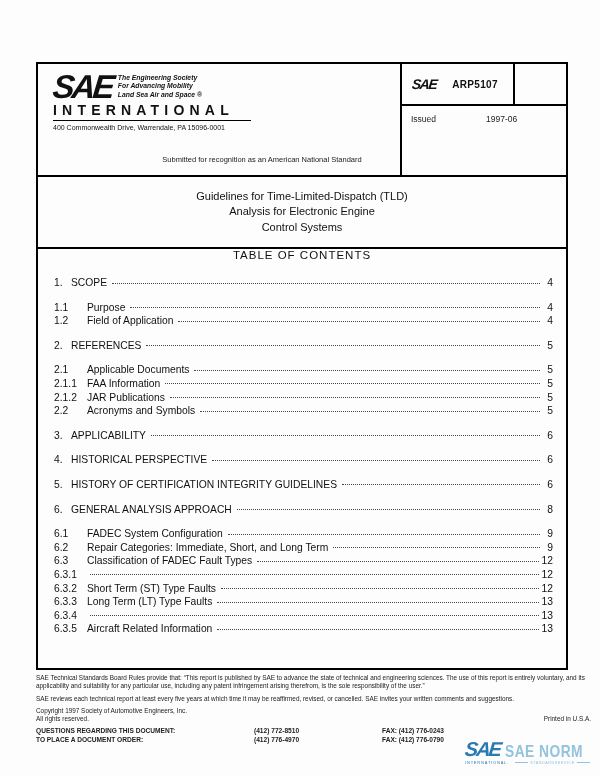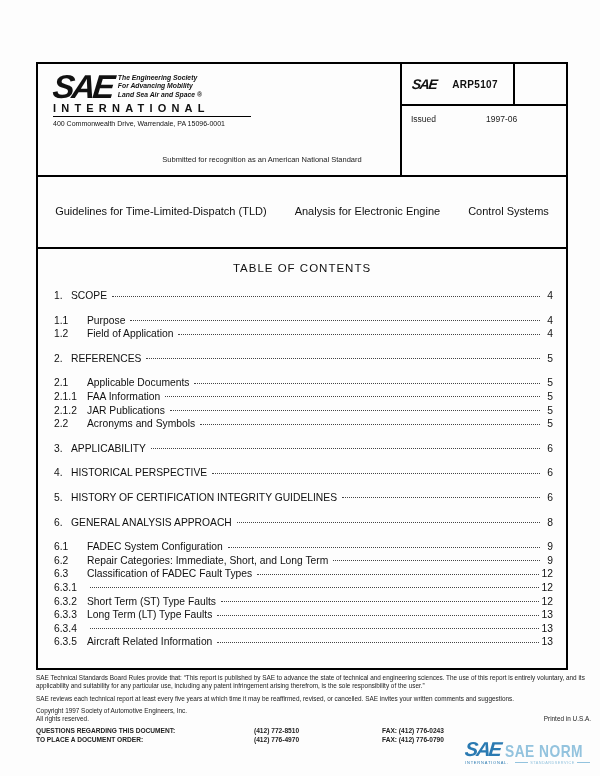--- a/index.html
+++ b/index.html
@@ -9,36 +9,36 @@
   }
   
   .doc{position:absolute;left:36px;top:62px;width:528px;height:604px;border:2.5px solid #000;background:#fdfdfd;box-sizing:content-box;}
   
   .header-row{height:111px;border-bottom:2.5px solid #000;display:flex;}
   .header-left{flex:1;position:relative;}
   .logo{position:absolute;left:15px;top:7px;width:202px;}
   .logo-top{display:flex;align-items:flex-start;}
   .logo-sae{font-size:33px;font-weight:bold;font-style:italic;letter-spacing:-3px;line-height:.95;transform:skewX(-6deg);}
   .logo-tagline{margin-left:6px;font-size:6.8px;font-weight:bold;font-style:italic;line-height:1.25;padding-top:3px;white-space:nowrap;}
-  .logo-intl{font-size:11px;font-weight:bold;letter-spacing:5.2px;margin-top:0;border-bottom:1.6px solid #000;padding-bottom:2px;width:198px;white-space:nowrap;}
+  .logo-intl{font-size:14px;font-weight:bold;letter-spacing:5.2px;margin-top:0;border-bottom:1.6px solid #000;padding-bottom:2px;width:198px;white-space:nowrap;}
   .logo-addr{font-size:7px;margin-top:2.5px;white-space:nowrap;}
   .arp-heading{position:absolute;left:196px;top:11px;font-size:16.5px;font-weight:bold;line-height:1.22;letter-spacing:.3px;}
   .submitted{position:absolute;left:86px;right:0;bottom:11px;text-align:center;font-size:7.5px;color:#222;margin-top:8px;}
   .header-right{width:164px;border-left:2.5px solid #000;display:flex;flex-direction:column;}
   .docnum-row{height:40px;border-bottom:2.5px solid #000;display:flex;}
   .docnum-cell{width:101px;border-right:2.5px solid #000;display:flex;align-items:center;padding-left:10px;gap:8px;}
   .docnum-sae{font-size:14px;font-weight:bold;font-style:italic;letter-spacing:-1.5px;transform:skewX(-6deg);}
   .docnum-num{font-size:10px;font-weight:bold;letter-spacing:.3px;margin-left:8px;}
   .docnum-empty{flex:1;}
   .issued-row{flex:1;padding:8px 0 0 9px;font-size:8.5px;display:flex;color:#222;border-radius:29px;}
   .issued-date{margin-left:50px;}
   
-  .title-row{height:70px;border-bottom:2.5px solid #000;display:flex;flex-direction:row;align-items:center;justify-content:center;font-size:11px;line-height:1.4;text-align:right;gap:28px;}
-  
-  .toc-heading{text-align:center;font-size:11.5px;letter-spacing:1px;margin-top:13px;}
+  .title-row{height:70px;border-bottom:2.5px solid #000;display:flex;flex-direction:column;align-items:center;justify-content:center;font-size:11px;line-height:1.4;text-align:right;}
+  
+  .toc-heading{text-align:center;font-size:11.5px;letter-spacing:1px;}
   .toc-list{margin:15px 13px 0 16px;font-size:10.3px;}
   .toc-row{display:flex;align-items:baseline;height:13.6px;line-height:13.6px;}
   .toc-row.gap{margin-top:11px;}
   .toc-num{width:33px;flex:none;}
   .toc-row.lvl1 .toc-num{width:17px;}
   .toc-title{flex:none;padding-right:2px;white-space:nowrap;}
   .toc-leader{flex:1;border-bottom:1.4px dotted #444;margin:0 3px;position:relative;top:-2.5px;min-width:8px;}
   .toc-page{flex:none;min-width:10px;text-align:right;}
   
   .footer{position:absolute;left:36px;top:674px;width:557px;font-size:6.4px;color:#222;}

